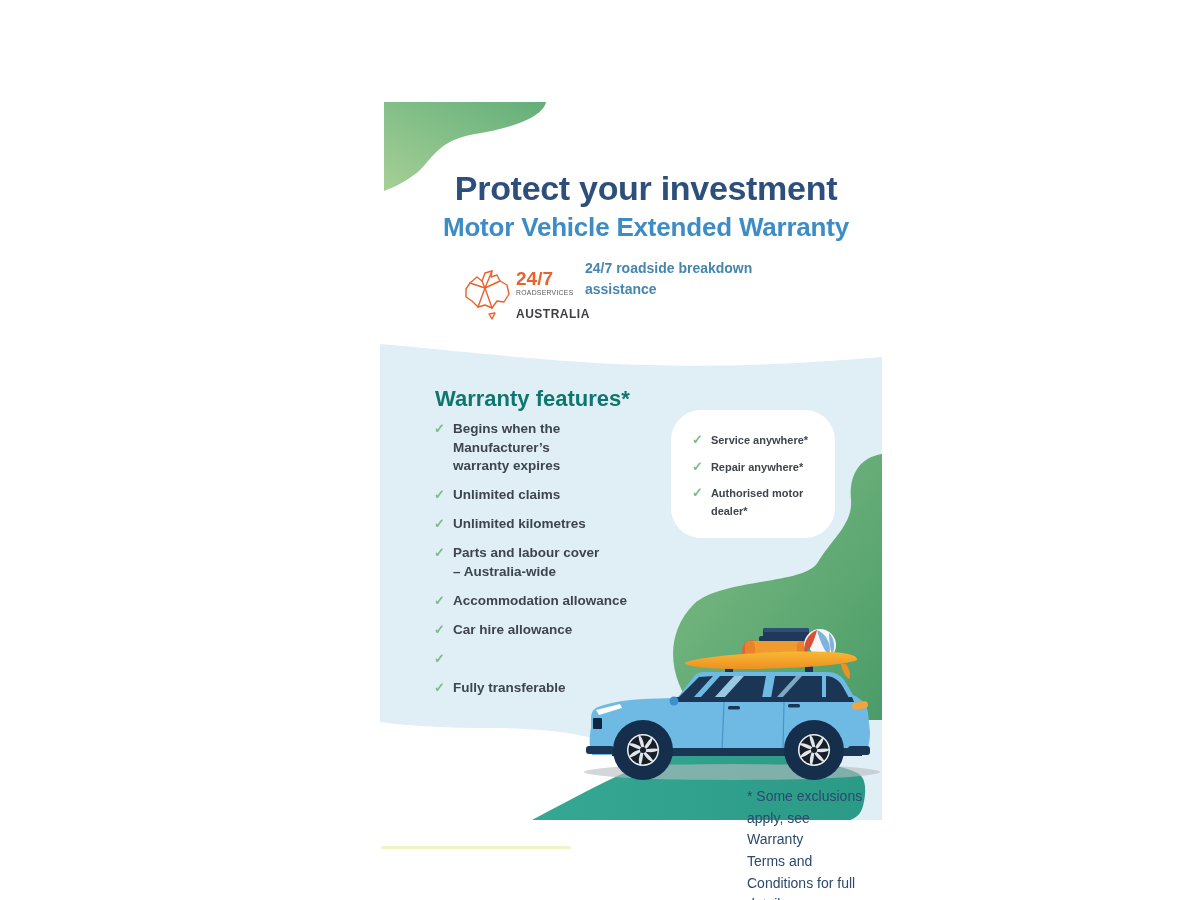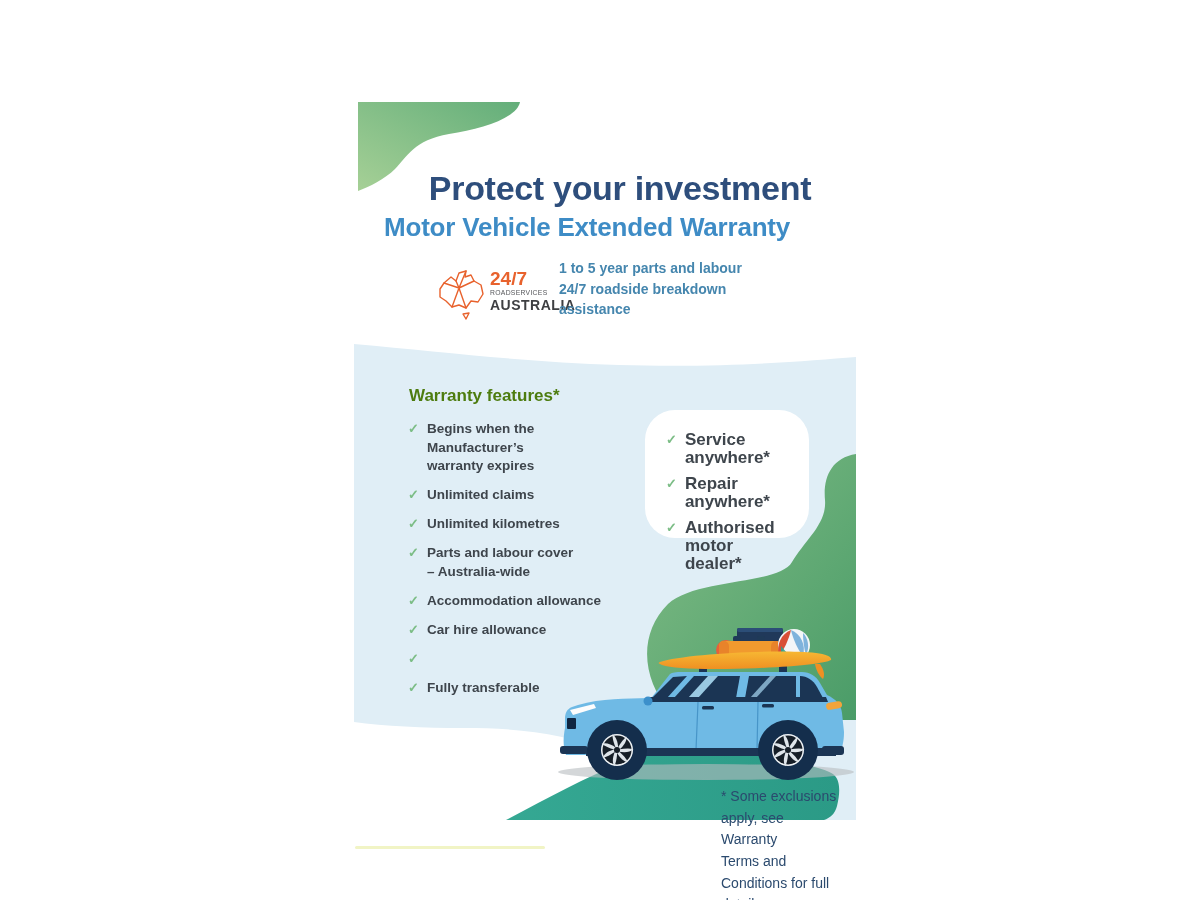--- a/index.html
+++ b/index.html
@@ -1,50 +1,50 @@
 <!DOCTYPE html>
 <html><head>
 <meta charset="utf-8">
 <style>
   html,body{margin:0;padding:0;background:#ffffff;}
   body{width:1200px;height:900px;position:relative;overflow:hidden;
        font-family:"Liberation Sans", sans-serif;}
   .page{position:absolute;inset:0;background:#ffffff;}
-  .flyer{position:absolute;left:354px;top:100px;width:502px;height:755px;background:#ffffff;}
+  .flyer{position:absolute;left:380px;top:100px;width:502px;height:755px;background:#ffffff;}
   .abs{position:absolute;}
 
   .blob-tl{left:0;top:0;width:170px;height:95px;}
 
   .title-wrap{left:30px;top:70px;width:472px;text-align:center;}
   .title{font-size:34px;font-weight:700;color:#2e4e7c;letter-spacing:-0.3px;line-height:1.1;}
-  .subtitle-wrap{left:30px;top:112px;width:472px;}
+  .subtitle-wrap{left:30px;top:112px;width:472px;text-align:center;}
   .subtitle{font-size:26px;font-weight:700;color:#3e8cc6;letter-spacing:-0.2px;}
 
   .logo-icon{left:82px;top:168px;width:50px;height:54px;}
   .logo-text{left:136px;top:171px;width:70px;}
   .logo-247{font-size:19px;font-weight:700;color:#e8622d;line-height:15px;}
   .logo-road{font-size:6.8px;color:#55565a;letter-spacing:.3px;margin-top:3px;}
-  .logo-aus{font-size:14px;font-weight:700;color:#3e3f42;letter-spacing:.5px;margin-top:1px;}
+  .logo-aus{font-size:12px;font-weight:700;color:#3e3f42;letter-spacing:.5px;margin-top:11px;}
 
   .highlights{left:205px;top:158px;width:240px;}
   .highlight-line{font-size:14px;font-weight:700;color:#4586ae;line-height:20.5px;}
 
   .scene{left:0;top:242px;width:502px;height:510px;}
 
-  .panel-heading{left:55px;top:286px;font-size:17px;font-weight:700;color:#4d7c0f;text-align:center;}
+  .panel-heading{left:55px;top:286px;font-size:22px;font-weight:700;color:#0f766e;text-align:center;}
 
   .features{left:54px;top:320px;width:215px;margin:0;padding:0;list-style:none;
             display:flex;flex-direction:column;gap:10.5px;}
   .feat-row{display:flex;gap:8px;align-items:flex-start;}
   .check{font-size:13px;font-weight:700;color:#7cbd86;line-height:18.5px;flex:0 0 auto;}
   .feat-label{font-size:13.5px;font-weight:700;color:#3e454c;line-height:18.5px;white-space:pre-line;}
 
   .card{left:291px;top:310px;width:164px;height:128px;background:#ffffff;border-radius:30px;
         box-sizing:border-box;padding:21px 12px 0 21px;display:flex;flex-direction:column;gap:8px;}
-  .card .feat-label{font-size:17px;line-height:18px;}
+  .card .feat-label{font-size:11px;line-height:18px;}
 
   .footnote{left:367px;top:686px;width:118px;font-size:14px;line-height:1.55;
             color:#2b4a6e;white-space:pre-line;}
 
   .yellow-line{left:1px;top:746px;width:190px;height:3px;background:#f1f4c5;border-radius:2px;}
 </style>
 </head>
 <body>
 
 <div class="page">
@@ -73,21 +73,20 @@
         <path d="M20,13 L23,20 L30,3 M23,20 L38,13 M23,20 L30,40 M23,20 L8,15 M23,20 L16,39"></path>
         <path d="M27,46 L33,45 L30,51 Z"></path>
       </g>
     </svg>
     <div class="abs logo-text">
       <div class="logo-247">24/7</div>
       <div class="logo-road">ROADSERVICES</div>
       <div class="logo-aus">AUSTRALIA</div>
     </div>
     <div class="abs highlights">
-      <div class="highlight-line">1 to 5 year parts and labour</div>
       <div class="highlight-line">24/7 roadside breakdown assistance</div>
     </div>
 
     <svg class="abs scene" viewBox="0 0 502 510" aria-hidden="true">
       <defs>
         <linearGradient id="gBlobR" x1="0" y1="0" x2="1" y2="1">
           <stop offset="0" stop-color="#82bd86"></stop>
             <stop offset="1" stop-color="#4a9c68"></stop>
         </linearGradient>
         <linearGradient id="gBoard" x1="0" y1="0" x2="0" y2="1">

